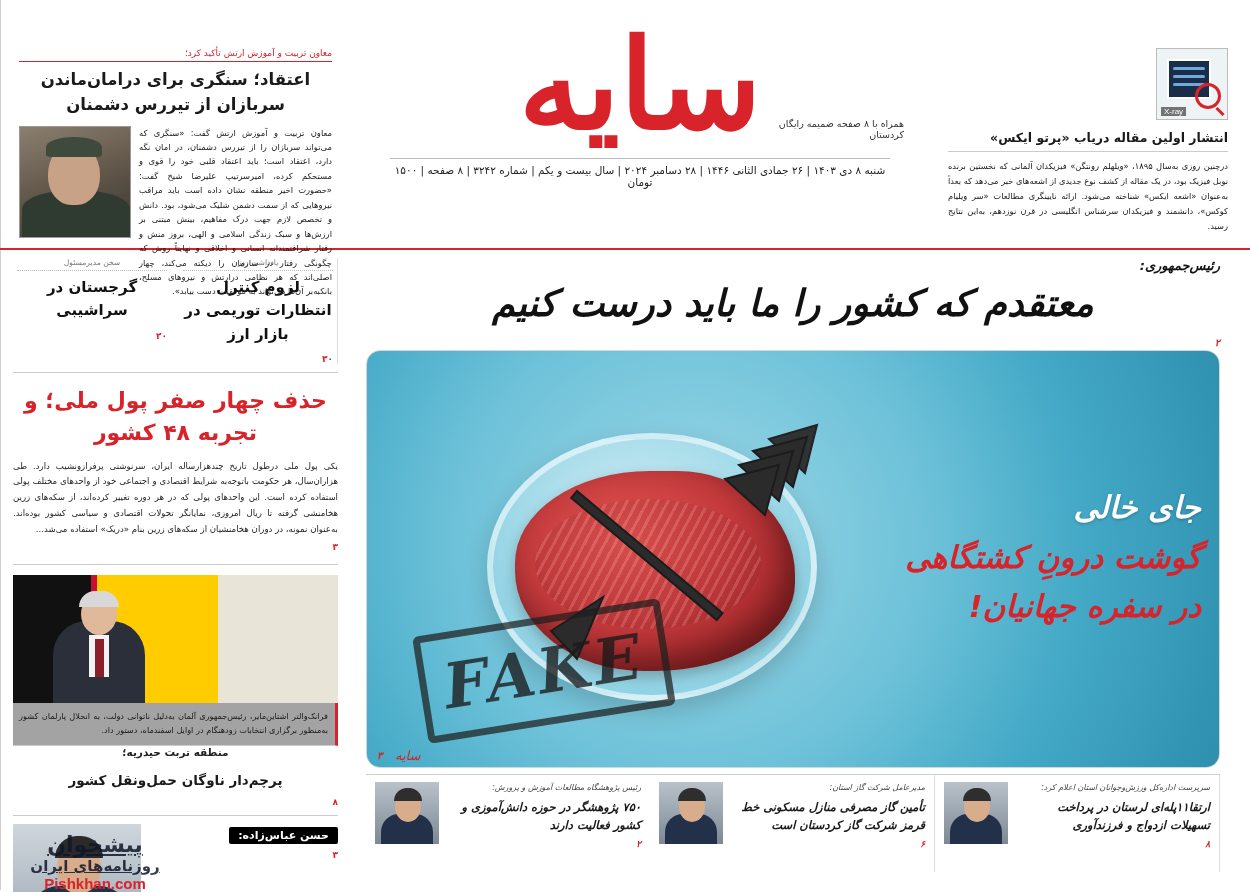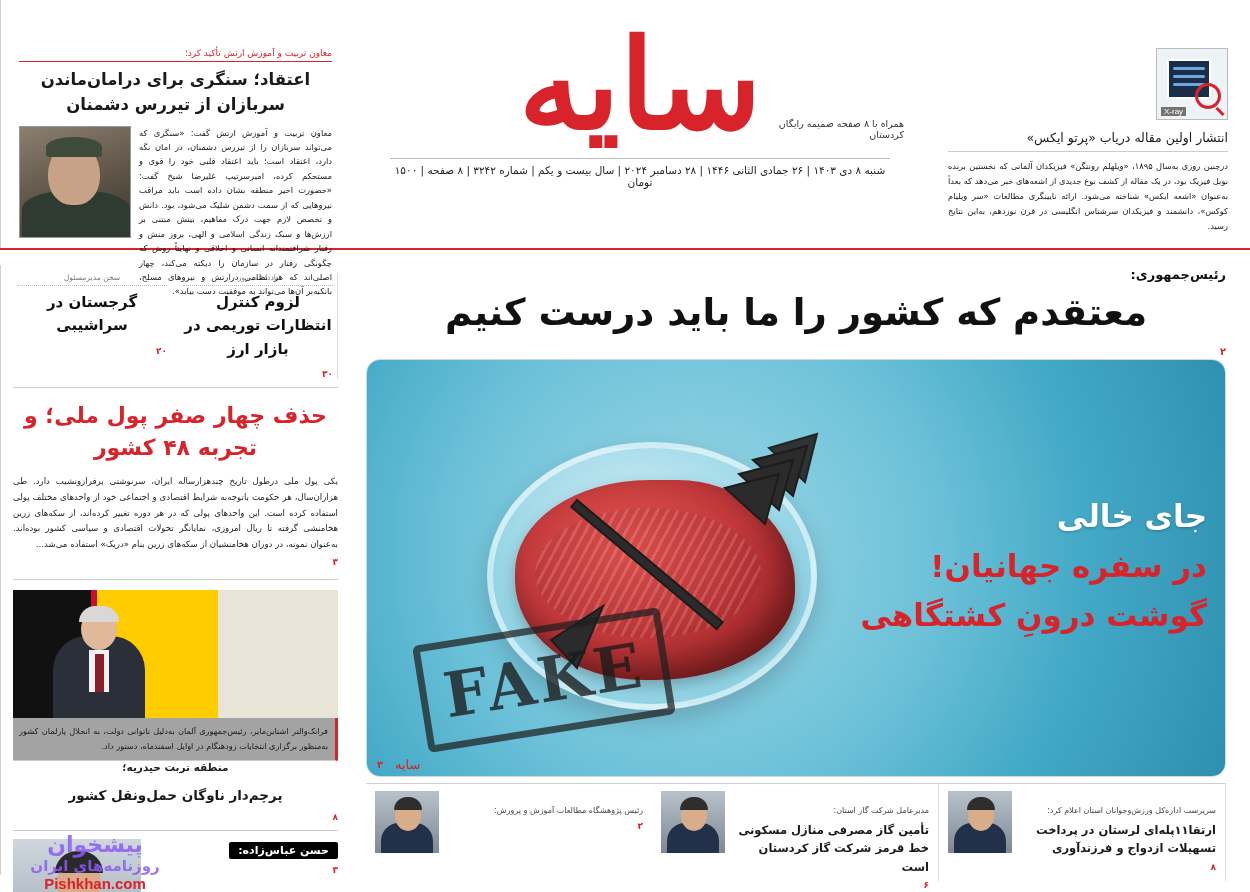--- a/index.html
+++ b/index.html
@@ -167,52 +167,52 @@
     position: absolute; right: 2px; bottom: 6px;
     width: 10px; height: 3px; background: #d8232a; transform: rotate(45deg);
   }
   .xray-label {
     position: absolute; left: 4px; bottom: 3px;
     font-size: 8px; color: #fff; background: #737373; padding: 0 3px;
     font-family: "Liberation Sans", sans-serif;
   }
   .left-head {
     font-size: 12.5px;
-    font-weight: normal;
+    font-weight: bold;
     text-align: right;
     direction: rtl;
     margin-bottom: 7px;
     border-bottom: 1px solid #ccc;
     padding-bottom: 6px;
   }
   .left-text {
     font-size: 8.3px;
     line-height: 1.8;
     text-align: justify;
     direction: rtl;
   }
 
   
   .content {
     display: flex;
     flex-direction: row-reverse;
     height: 640px;
-    align-items: center;
   }
   .col-right {
     width: 352px;
     border-left: 1px solid #cfcfcf;
     padding: 8px 14px 0 12px;
     direction: rtl;
   }
   .col-main {
     flex: 1;
-    padding: 8px 24px 0 14px;
-    direction: rtl;
-    position: relative;
+    padding: 8px 30px 0 14px;
+    direction: rtl;
+    position: relative;
+    font-style: italic;
   }
 
   
   .mini-row {
     display: flex;
     flex-direction: row-reverse;
     gap: 8px;
     border-bottom: 1px solid #ccc;
     padding-bottom: 8px;
   }
@@ -472,36 +472,36 @@
   .strip-item + .strip-item { border-right: 1px solid #ddd; }
   .strip-photo {
     width: 64px; height: 62px;
     flex: none;
     background: linear-gradient(180deg,#b9c2cb,#7d8893);
     position: relative; overflow: hidden;
   }
   .strip-photo .s-head { position:absolute; left:20px; top:10px; width:26px;height:30px;background:#d8ad8c;border-radius:50%;}
   .strip-photo .s-hair { position:absolute; left:19px; top:6px; width:28px;height:13px;background:#2e2e2e;border-radius:14px 14px 0 0;}
   .strip-photo .s-suit { position:absolute; left:6px; bottom:0; width:52px;height:30px;background:#23304a;border-radius:18px 18px 0 0;}
-  .strip-txt { flex: 1; margin-top: 14px; }
+  .strip-txt { flex: 1; }
   .strip-kicker { font-size: 8px; color: #444; margin-bottom: 4px; line-height:1.5; }
   .strip-head { font-size: 11.5px; font-weight: bold; line-height: 1.6; }
   .strip-page { font-size: 9px; color: #d8232a; font-weight: bold; margin-top: 4px; }
 
   
   .watermark {
     position: absolute;
     left: 0; bottom: 0;
     width: 190px;
     text-align: center;
     pointer-events: none;
   }
   .wm-fa {
-    font-size: 22px; font-weight: bold; color: #8b5cf6;
-    opacity: 0.85; line-height: 1.15; direction: rtl;
+    font-size: 22px; font-weight: bold; color: #0f172a;
+    opacity: 0.85; line-height: 1.15; direction: rtl; text-decoration: underline;
   }
   .wm-en {
     font-family: "Liberation Sans", sans-serif;
     font-size: 15px; color: #d8232a; font-weight: bold;
   }
 </style>
 </head>
 <body>
 
 <div class="page">
@@ -612,37 +612,38 @@
             <path d="M208,58 L262,44 L248,94 Z"></path>
             <rect x="60" y="70" width="190" height="9" transform="rotate(40 60 70)"></rect>
             <path d="M34,210 L86,176 L60,238 Z"></path>
           </g>
         </svg>
 
         <div class="stamp">FAKE</div>
 
         <div class="hero-overlay-text">
           <div class="hero-line">جای خالی</div>
+          <div class="hero-line red">گوشت درونِ کشتگاهی</div>
           <div class="hero-line red">در سفره جهانیان!</div>
-          <div class="hero-line red">گوشت درونِ کشتگاهی</div>
         </div>
 
         <div class="hero-pagemark">۳</div>
         <div class="hero-logo-s">سایه</div>
       </div>
 
       <div class="strip">
         <div class="strip-item">
           <div class="strip-photo">
             <div class="s-suit"></div>
               <div class="s-head"></div>
               <div class="s-hair"></div>
           </div>
           <div class="strip-txt">
             <div class="strip-kicker">رئیس پژوهشگاه مطالعات آموزش و پرورش:</div>
+            <div class="strip-head">۷۵۰ پژوهشگر در حوزه دانش‌آموزی و کشور فعالیت دارند</div>
             <div class="strip-page">۲</div>
           </div>
         </div>
         <div class="strip-item">
           <div class="strip-photo">
             <div class="s-suit"></div>
               <div class="s-head"></div>
               <div class="s-hair"></div>
           </div>
           <div class="strip-txt">

